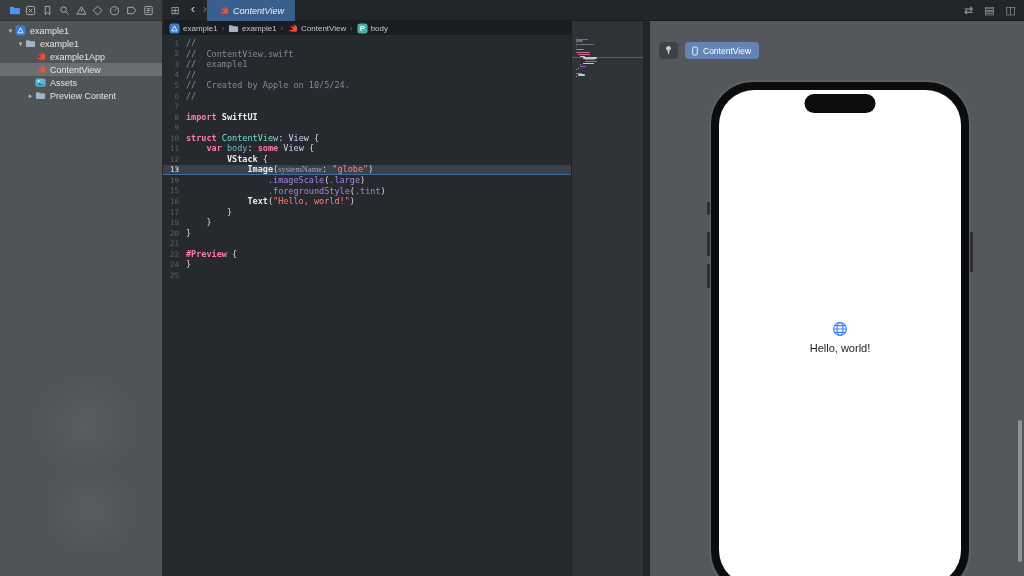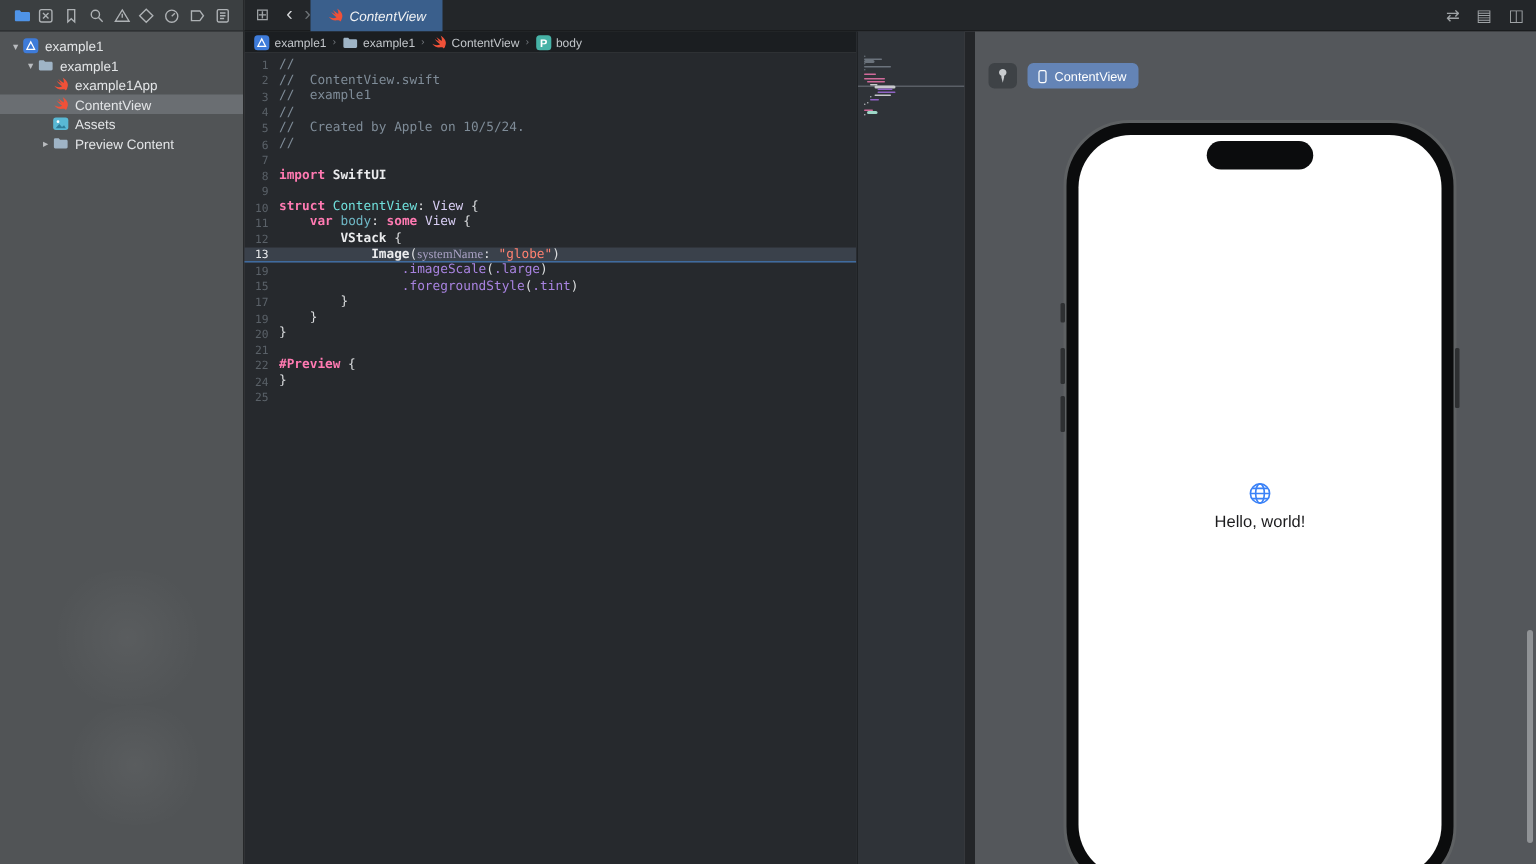--- a/index.html
+++ b/index.html
@@ -302,20 +302,24 @@
         <span class="gut">13</span>
         <span class="src"><span class="tok-p">            </span><span class="tok-y">Image</span><span class="tok-p">(</span><span class="tok-a">systemName</span><span class="tok-p">: </span><span class="tok-s">"globe"</span><span class="tok-p">)</span></span>
       </div>
       <div class="ln">
         <span class="gut">19</span>
         <span class="src"><span class="tok-p">                </span><span class="tok-m">.imageScale</span><span class="tok-p">(</span><span class="tok-m">.large</span><span class="tok-p">)</span></span>
       </div>
       <div class="ln">
         <span class="gut">15</span>
         <span class="src"><span class="tok-p">                </span><span class="tok-m">.foregroundStyle</span><span class="tok-p">(</span><span class="tok-m">.tint</span><span class="tok-p">)</span></span>
+      </div>
+      <div class="ln">
+        <span class="gut">16</span>
+        <span class="src"><span class="tok-p">            </span><span class="tok-y">Text</span><span class="tok-p">(</span><span class="tok-s">"Hello, world!"</span><span class="tok-p">)</span></span>
       </div>
       <div class="ln">
         <span class="gut">17</span>
         <span class="src"><span class="tok-p">        }</span></span>
       </div>
       <div class="ln">
         <span class="gut">19</span>
         <span class="src"><span class="tok-p">    }</span></span>
       </div>
       <div class="ln">

